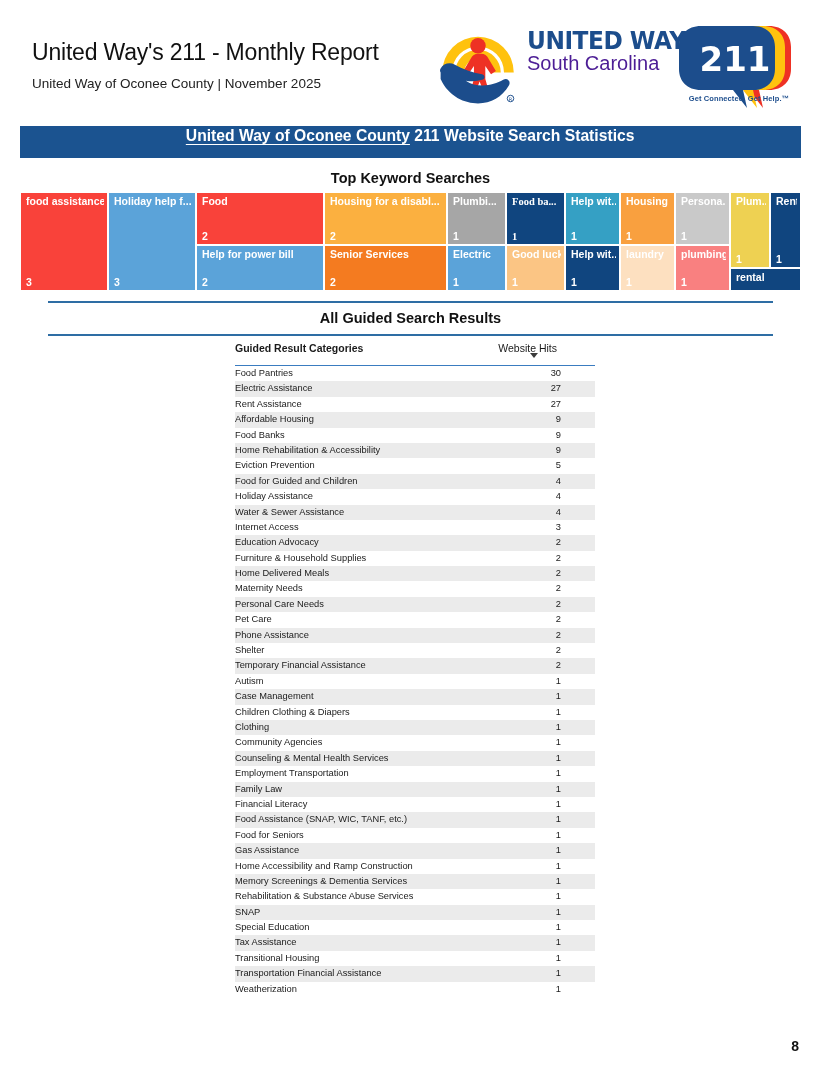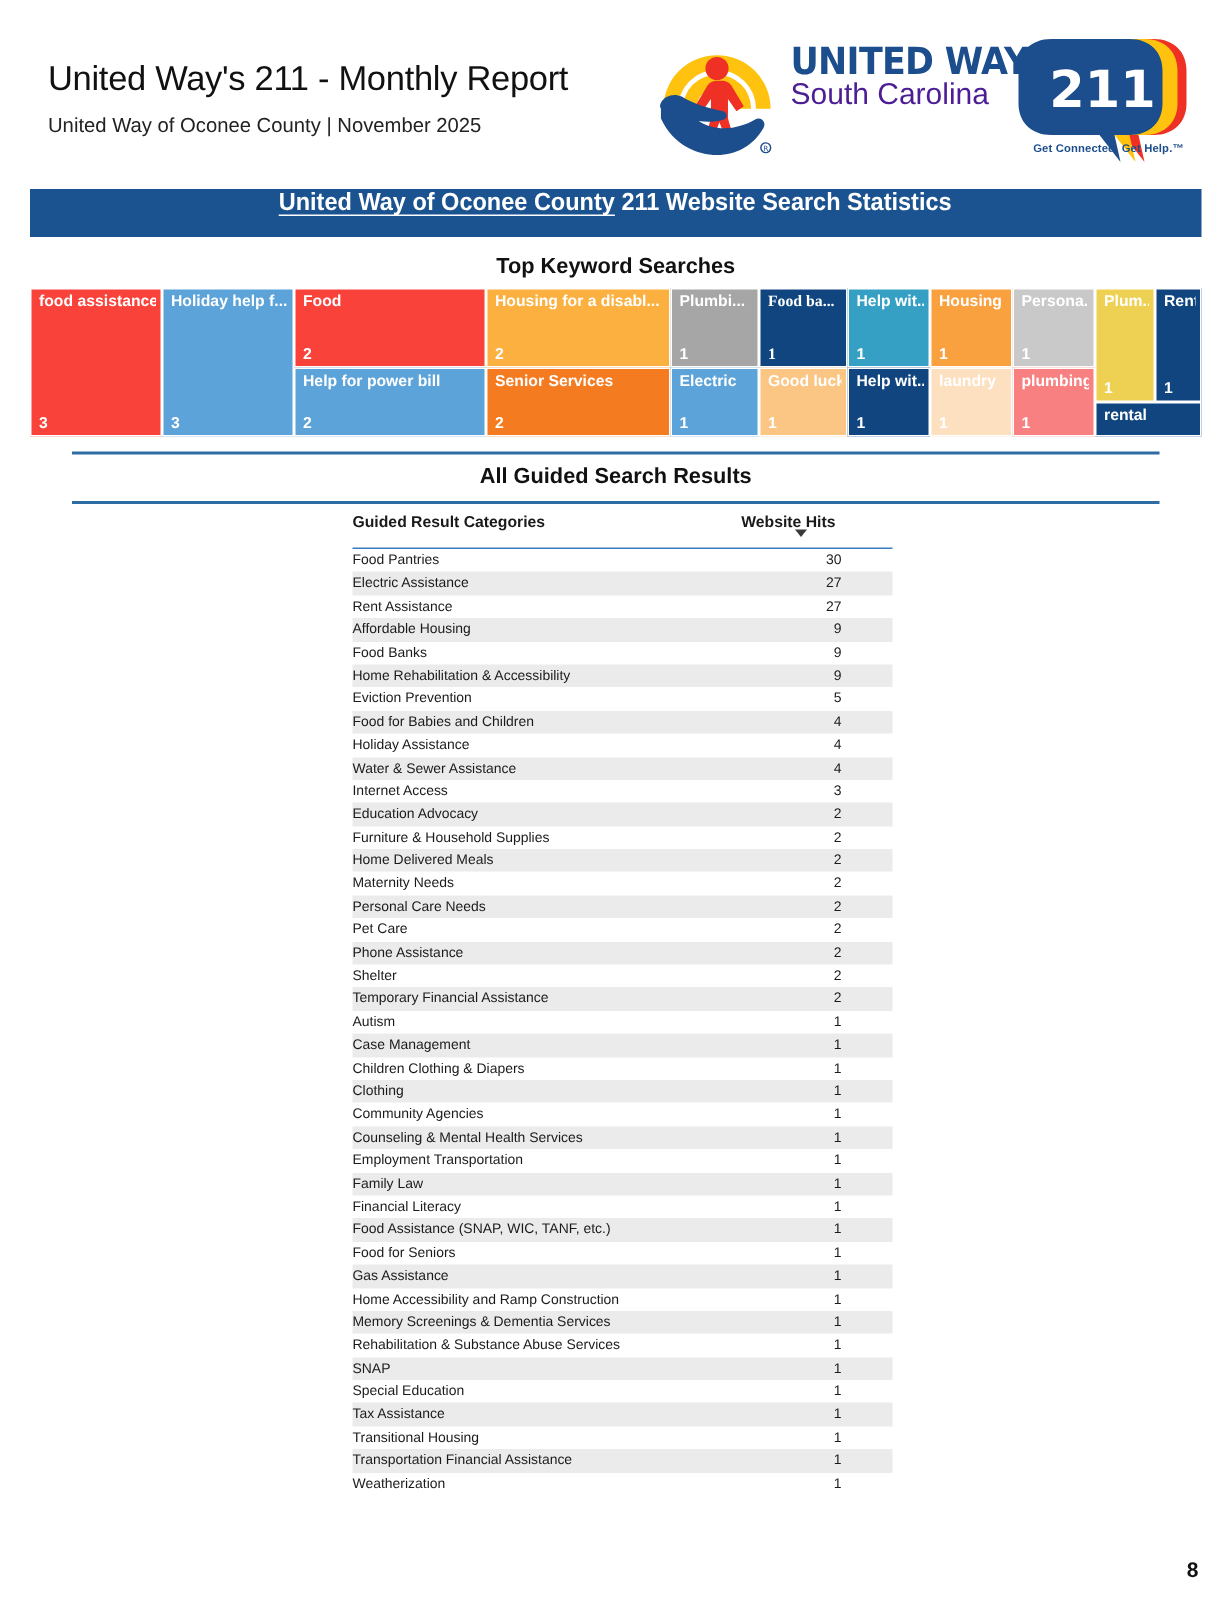--- a/index.html
+++ b/index.html
@@ -91,21 +91,21 @@
   .tbl-head {
     position:relative; height:24px;
     border-bottom:1.5px solid #3a7cc0;
   }
   .th-cat {
     position:absolute; left:0; top:0;
     font-size:10.5px; font-weight:700; color:#1a1a1a;
   }
   .th-hits {
     position:absolute; right:38px; top:0;
-    font-size:10.5px; font-weight:700; color:#1a1a1a;
+    font-size:10.5px; font-weight:400; color:#1a1a1a;
   }
   .sort-caret {
     position:absolute; right:57px; top:11px;
     width:0; height:0;
     border-left:4px solid transparent;
     border-right:4px solid transparent;
     border-top:5px solid #3a3a3a;
   }
   .row {
     position:relative; height:15.4px; line-height:15.4px;
@@ -280,21 +280,21 @@
         </div>
         <div class="row alt">
           <div class="cat">Home Rehabilitation &amp; Accessibility</div>
           <div class="hits">9</div>
         </div>
         <div class="row">
           <div class="cat">Eviction Prevention</div>
           <div class="hits">5</div>
         </div>
         <div class="row alt">
-          <div class="cat">Food for Babies and Children</div>
+          <div class="cat">Food for Guided and Children</div>
           <div class="hits">4</div>
         </div>
         <div class="row">
           <div class="cat">Holiday Assistance</div>
           <div class="hits">4</div>
         </div>
         <div class="row alt">
           <div class="cat">Water &amp; Sewer Assistance</div>
           <div class="hits">4</div>
         </div>

